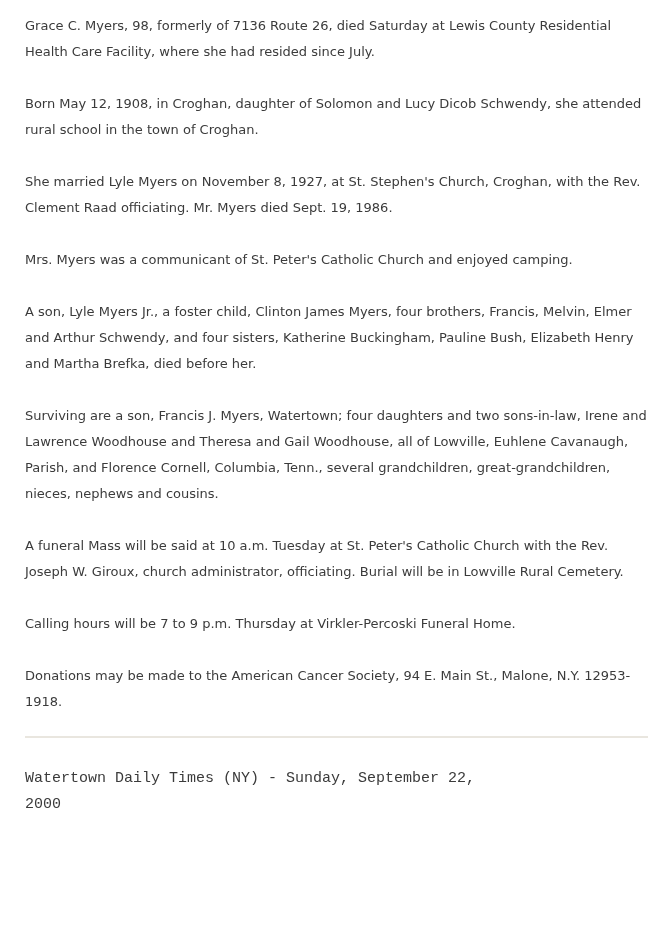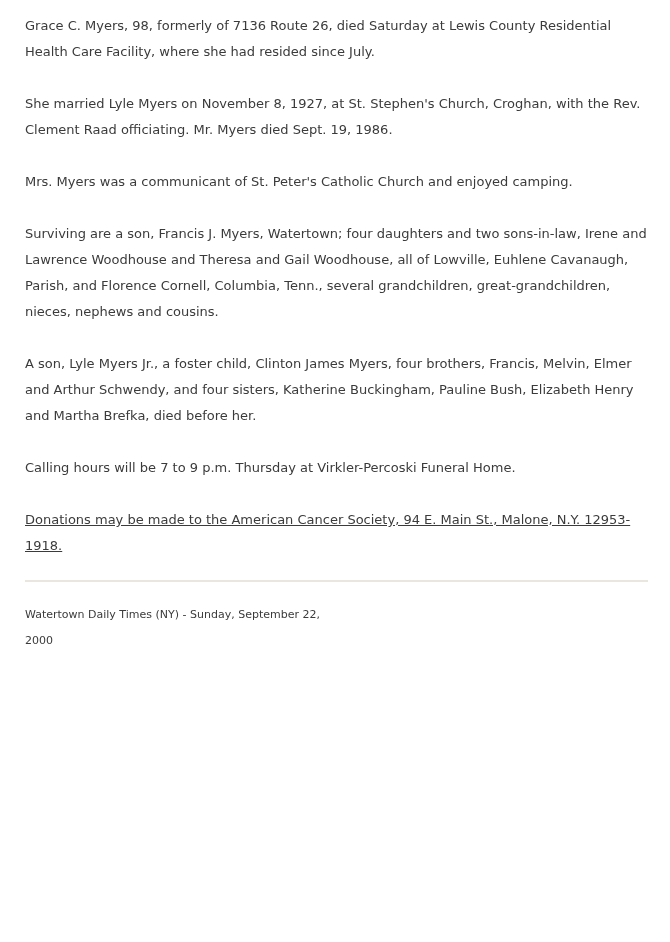--- a/index.html
+++ b/index.html
@@ -20,45 +20,47 @@
   }
   .para {
     width: 623px;
     margin: 0 0 26px 0;
     font-size: 13px;
     line-height: 26px;
     color: var(--text, #3b3b3b);
   }
   .para:last-of-type {
     margin-bottom: 0;
-    text-decoration: underline;
   }
   .divider {
     border: none;
     border-top: 2px solid var(--divider, #e9e6df);
     width: 623px;
     margin: 21px 0 0 0;
   }
   .source {
-    margin-top: 20px;
+    margin-top: 28px;
     width: 623px;
-    font-size: 11px;
+    font-size: 15px;
     line-height: 26px;
     color: var(--text, #3b3b3b);
+    font-family: Liberation Mono, monospace;
   }
 </style>
 </head>
 <body>
 
 <div class="page">
   <p class="para">Grace C. Myers, 98, formerly of 7136 Route 26, died Saturday at Lewis County Residential Health Care Facility, where she had resided since July.</p>
+  <p class="para">Born May 12, 1908, in Croghan, daughter of Solomon and Lucy Dicob Schwendy, she attended rural school in the town of Croghan.</p>
   <p class="para">She married Lyle Myers on November 8, 1927, at St. Stephen's Church, Croghan, with the Rev. Clement Raad officiating. Mr. Myers died Sept. 19, 1986.</p>
   <p class="para">Mrs. Myers was a communicant of St. Peter's Catholic Church and enjoyed camping.</p>
+  <p class="para">A son, Lyle Myers Jr., a foster child, Clinton James Myers, four brothers, Francis, Melvin, Elmer and Arthur Schwendy, and four sisters, Katherine Buckingham, Pauline Bush, Elizabeth Henry and Martha Brefka, died before her.</p>
   <p class="para">Surviving are a son, Francis J. Myers, Watertown; four daughters and two sons-in-law, Irene and Lawrence Woodhouse and Theresa and Gail Woodhouse, all of Lowville, Euhlene Cavanaugh, Parish, and Florence Cornell, Columbia, Tenn., several grandchildren, great-grandchildren, nieces, nephews and cousins.</p>
-  <p class="para">A son, Lyle Myers Jr., a foster child, Clinton James Myers, four brothers, Francis, Melvin, Elmer and Arthur Schwendy, and four sisters, Katherine Buckingham, Pauline Bush, Elizabeth Henry and Martha Brefka, died before her.</p>
+  <p class="para">A funeral Mass will be said at 10 a.m. Tuesday at St. Peter's Catholic Church with the Rev. Joseph W. Giroux, church administrator, officiating. Burial will be in Lowville Rural Cemetery.</p>
   <p class="para">Calling hours will be 7 to 9 p.m. Thursday at Virkler-Percoski Funeral Home.</p>
   <p class="para">Donations may be made to the American Cancer Society, 94 E. Main St., Malone, N.Y. 12953-1918.</p>
 
   <hr class="divider">
 
   <div class="source">
     <div>Watertown Daily Times (NY) - Sunday, September 22,</div>
     <div>2000</div>
   </div>
 </div>

